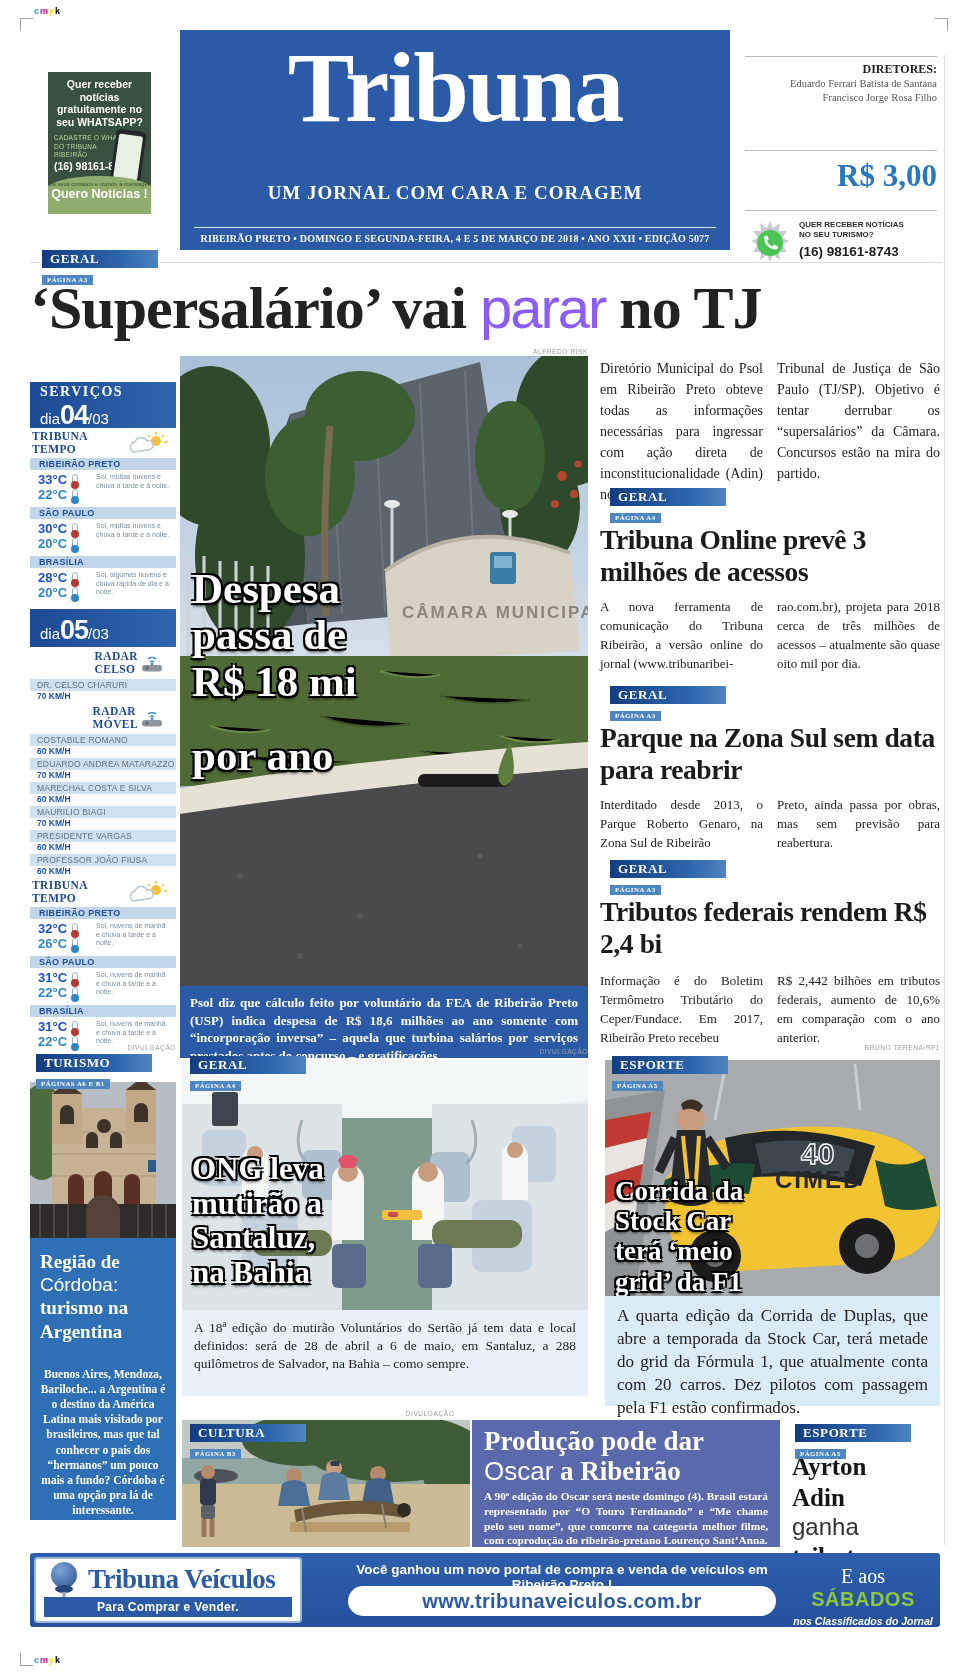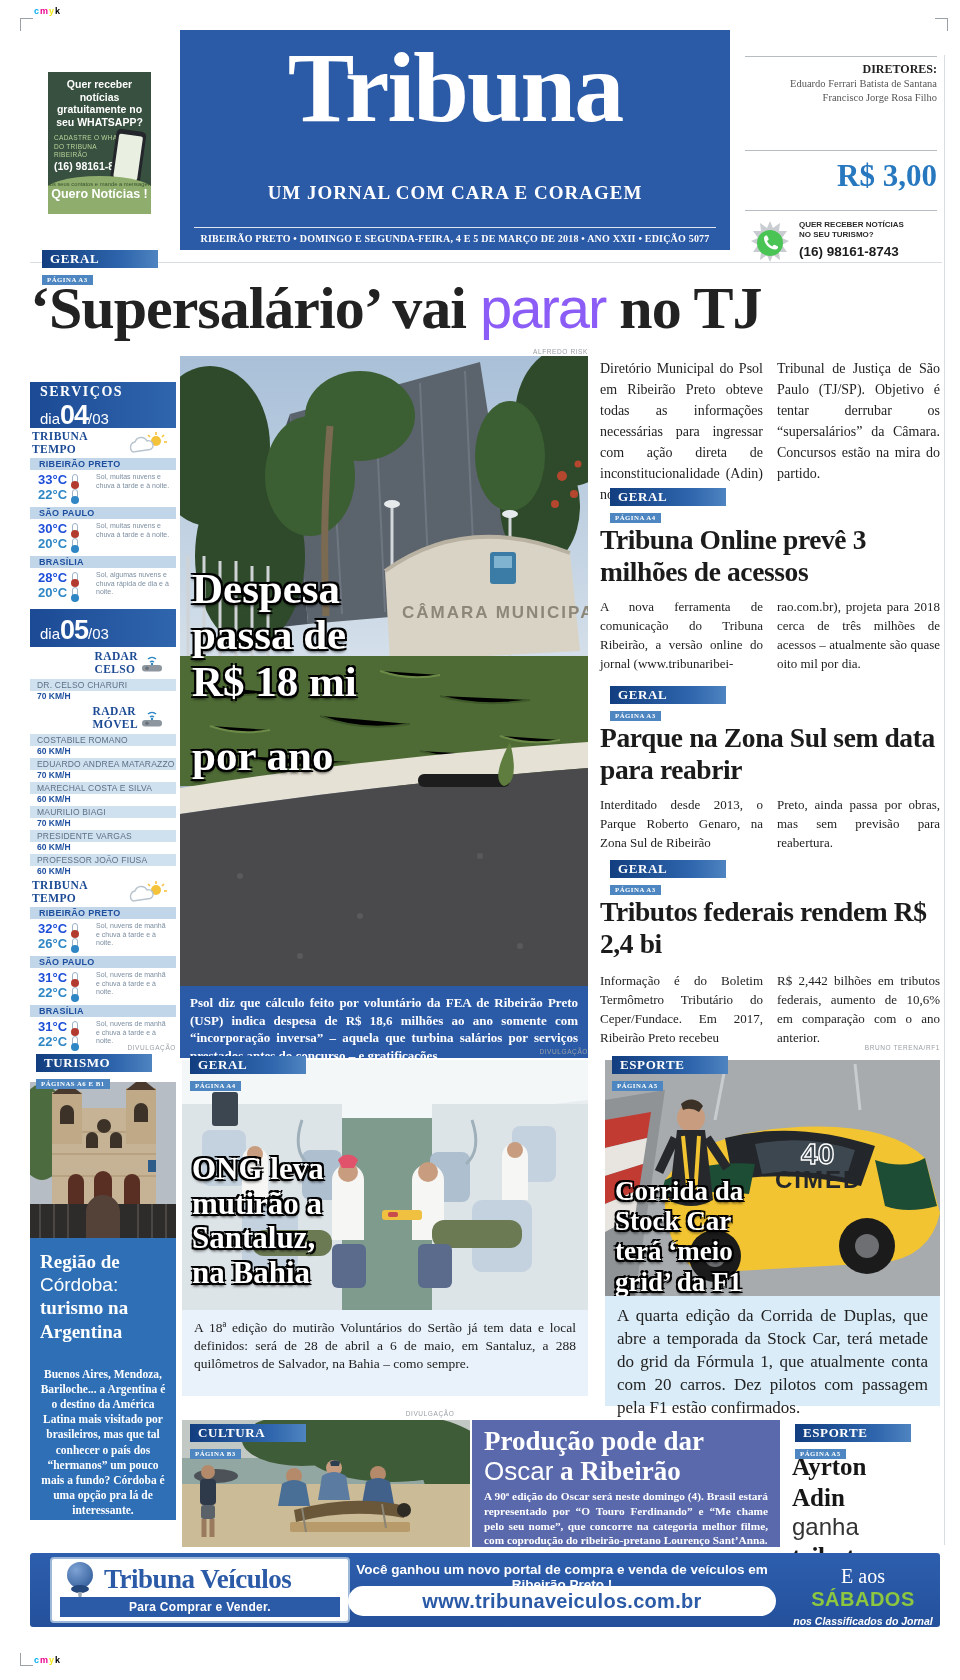--- a/index.html
+++ b/index.html
@@ -103,21 +103,21 @@
   .oscar-box{position:absolute;left:472px;top:1420px;width:308px;height:127px;background:#5a68ac;color:#fff;
              padding:6px 12px;box-sizing:border-box;}
   .oscar-h{font:bold 27px/1.12 "Liberation Serif",serif;}
   .oscar-h .sans{font:26px/1.1 "Liberation Sans",sans-serif;font-weight:300;}
   .oscar-body{margin-top:3px;font:bold 11.3px/1.3 "Liberation Serif",serif;text-align:justify;}
   .senna{position:absolute;left:792px;top:1452px;width:150px;font:bold 25px/1.22 "Liberation Serif",serif;color:#161616;}
   .senna .sans{font:24px/1.2 "Liberation Sans",sans-serif;font-weight:300;color:#333;}
 
   
   .footer{position:absolute;left:30px;top:1553px;width:910px;height:74px;background:linear-gradient(180deg,#2d5fae,#24509b);border-radius:3px;}
-  .f-left{position:absolute;left:20px;top:4px;bottom:4px;width:300px;background:#fff;border:2px solid #9db8d8;border-radius:4px;box-sizing:border-box;}
+  .f-left{position:absolute;left:4px;top:4px;bottom:4px;width:268px;background:#fff;border:2px solid #9db8d8;border-radius:4px;box-sizing:border-box;}
   .f-brand{position:absolute;left:52px;top:5px;font:bold 27px "Liberation Serif",serif;color:#2b5aa7;letter-spacing:-.5px;}
   .f-sub{position:absolute;left:8px;right:8px;bottom:4px;height:20px;background:#2b5aa7;color:#fff;
          font:bold 12px/20px "Liberation Sans",sans-serif;text-align:center;letter-spacing:.3px;}
   .f-promo{position:absolute;left:312px;top:9px;width:440px;text-align:center;color:#fff;
            font:bold 13.5px "Liberation Sans",sans-serif;}
   .f-url{position:absolute;left:318px;top:33px;width:428px;height:30px;background:#fff;border-radius:15px;
          font:bold 20px/30px "Liberation Sans",sans-serif;color:#2b5aa7;text-align:center;letter-spacing:.3px;}
   .f-right{position:absolute;left:760px;top:12px;width:146px;text-align:center;color:#fff;}
   .f-r1{font:20px "Liberation Serif",serif;}
   .f-r2{font:bold 20px "Liberation Sans",sans-serif;color:#8dc63f;letter-spacing:.5px;}

